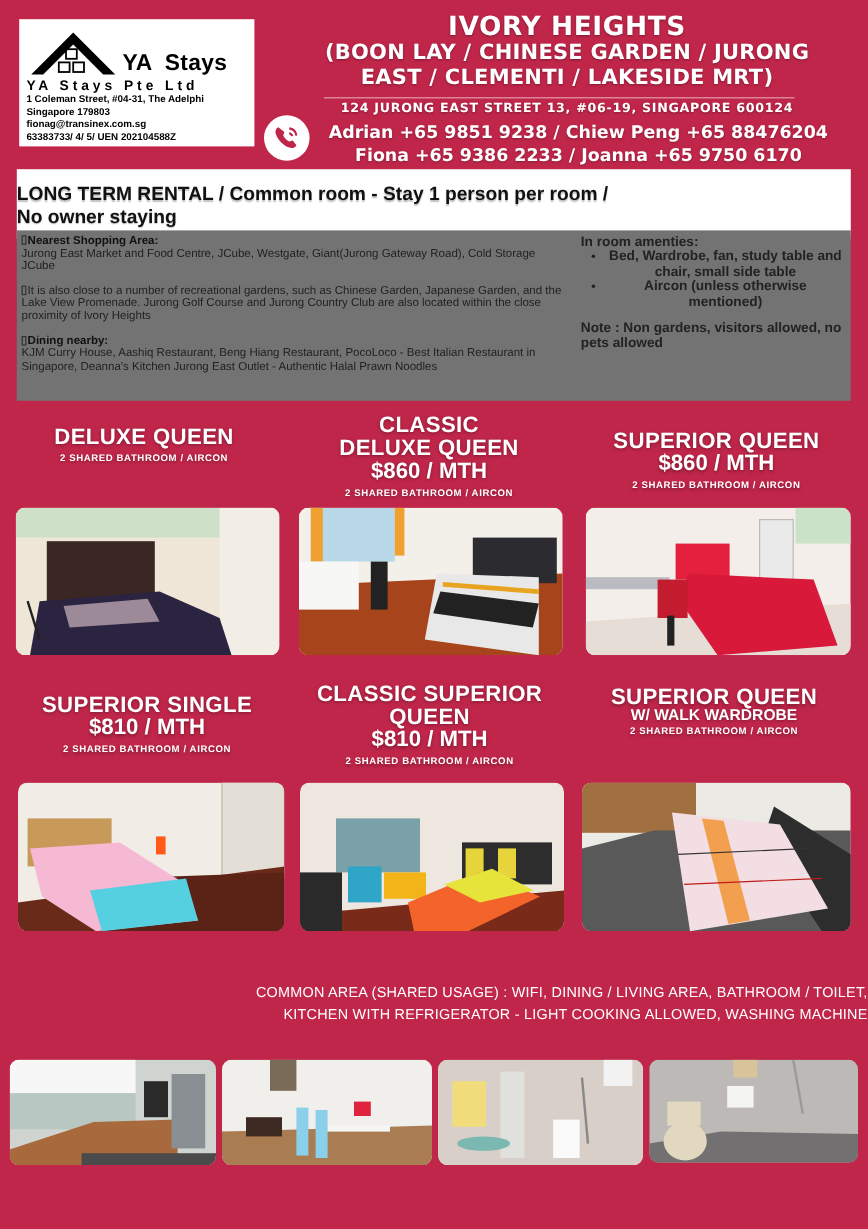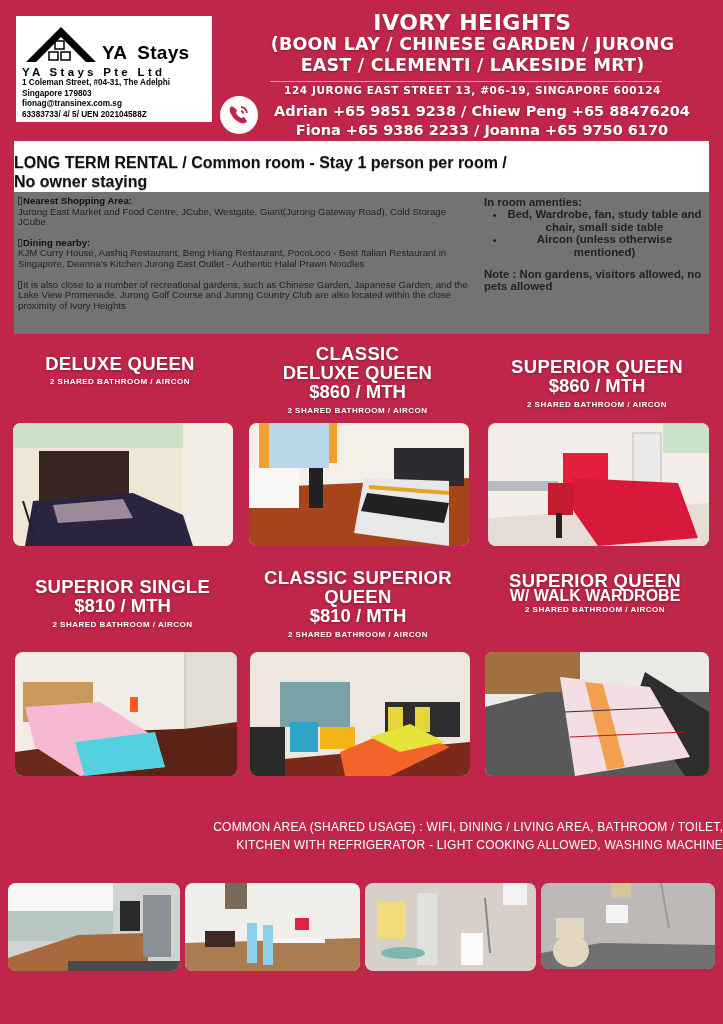--- a/index.html
+++ b/index.html
@@ -48,21 +48,21 @@
   .info-right ul { margin-left: 22px; }
   .info-right li { margin-bottom: 0; text-align: center; }
   .info-right .note { margin-top: 10px; }
   .tofu { display: inline-block; width: 4px; height: 8px; border: 1px solid #333; margin-right: 1px; vertical-align: -1px; }
 
   
   .room-head { position: absolute; text-align: center; font-family: "Liberation Sans", sans-serif; font-weight: bold; text-shadow: 0 1px 3px rgba(0,0,0,0.35); }
   .room-name { font-size: 18.5px; line-height: 19px; letter-spacing: 0.3px; }
   .room-price { font-size: 18.5px; line-height: 20px; }
   .room-sub { font-size: 8px; margin-top: 4px; letter-spacing: 0.5px; }
-  .room-extra { font-size: 16px; line-height: 11px; }
+  .room-extra { font-size: 13px; line-height: 11px; }
   .photo { position: absolute; border-radius: 8px; overflow: hidden; }
   .photo svg { width: 100%; height: 100%; display: block; }
 
   .common { position: absolute; left: 0; width: 723px; top: 818px; text-align: right; font-family: "Liberation Sans", sans-serif; font-weight: normal; font-size: 12px; line-height: 18px; letter-spacing: 0.2px; }
 </style>
 </head>
 <body>
 
 <div class="logo-box">
   <div class="logo-row">
@@ -107,25 +107,25 @@
   <div>No owner staying</div>
 </div>
 
 <div class="info">
   <div class="info-left">
     <div class="para">
       <span class="tofu"></span><b>Nearest Shopping Area:</b><br>
       <span>Jurong East Market and Food Centre, JCube, Westgate, Giant(Jurong Gateway Road), Cold Storage JCube</span>
     </div>
     <div class="para">
+      <span class="tofu"></span><span>It is also close to a number of recreational gardens, such as Chinese Garden, Japanese Garden, and the Lake View Promenade. Jurong Golf Course and Jurong Country Club are also located within the close proximity of Ivory Heights</span>
+    </div>
+    <div class="para">
       <span class="tofu"></span><b>Dining nearby:</b><br>
       <span>KJM Curry House, Aashiq Restaurant, Beng Hiang Restaurant, PocoLoco - Best Italian Restaurant in Singapore, Deanna's Kitchen Jurong East Outlet - Authentic Halal Prawn Noodles</span>
-    </div>
-    <div class="para">
-      <span class="tofu"></span><span>It is also close to a number of recreational gardens, such as Chinese Garden, Japanese Garden, and the Lake View Promenade. Jurong Golf Course and Jurong Country Club are also located within the close proximity of Ivory Heights</span>
     </div>
   </div>
   <div class="info-right">
     <b>In room amenties:</b>
     <ul>
       <li>Bed, Wardrobe, fan, study table and chair, small side table</li>
       <li>Aircon (unless otherwise mentioned)</li>
     </ul>
     <div class="note"><b>Note</b><span> : Non gardens, visitors allowed, no pets allowed</span></div>
   </div>

